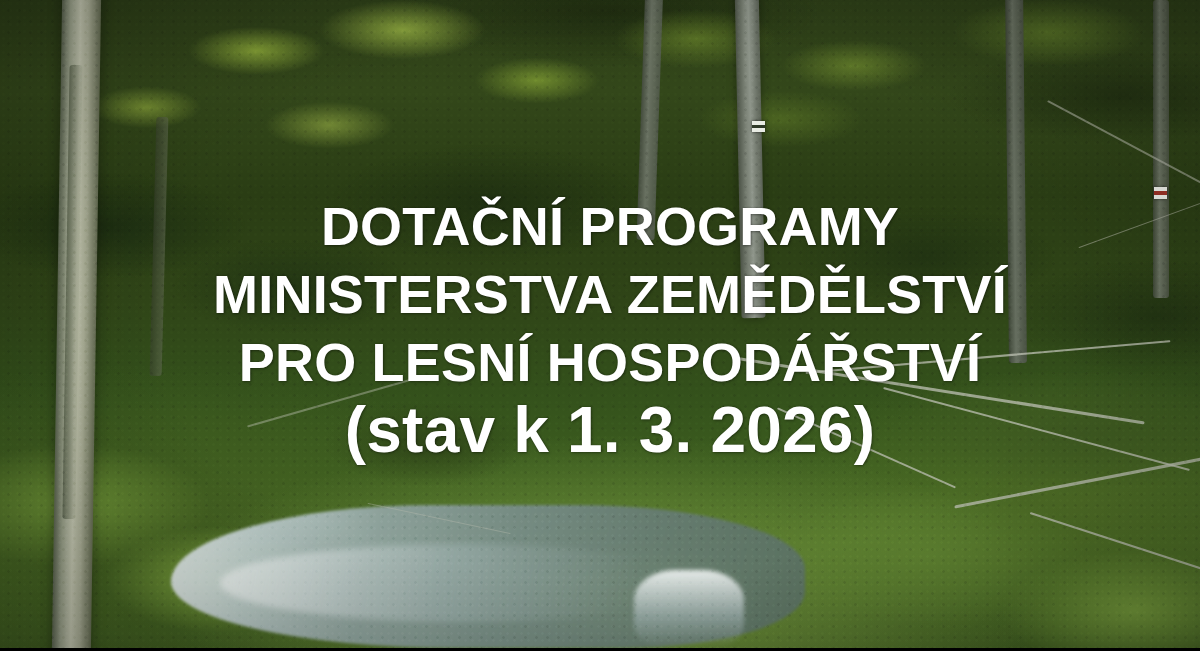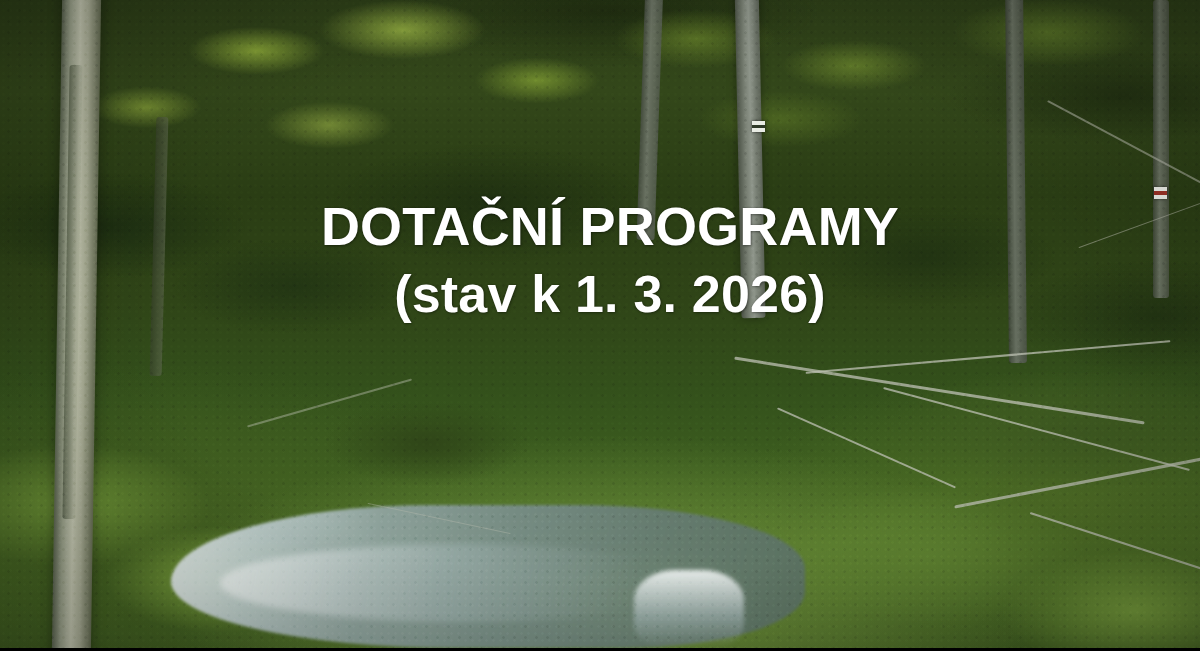--- a/index.html
+++ b/index.html
@@ -202,21 +202,21 @@
     font-weight:bold;
     font-size:54px;
     line-height:68px;
     letter-spacing:.2px;
     white-space:nowrap;
     text-shadow:
        0 0 2px rgba(0,0,0,.28),
        1px 1px 3px rgba(0,0,0,.32);
   }
   .title-line.date{
-    font-size:52px;
+    font-size:64px;
   }
 </style>
 </head>
 <body>
 
 <div id="slide">
 
   <div class="photo">
 
     <div class="layer l-base"></div>
@@ -249,16 +249,18 @@
     <div class="branch b8"></div>
     <div class="branch b9"></div>
     <div class="branch b10"></div>
 
     <div class="layer l-speckle"></div>
     <div class="layer l-vignette"></div>
   </div>
 
   <div id="title-block">
     <div class="title-line">DOTAČNÍ PROGRAMY</div>
+    <div class="title-line">MINISTERSTVA ZEMĚDĚLSTVÍ</div>
+    <div class="title-line">PRO LESNÍ HOSPODÁŘSTVÍ</div>
     <div class="title-line date">(stav k 1. 3. 2026)</div>
   </div>
 
 </div>
 
 </body></html>

